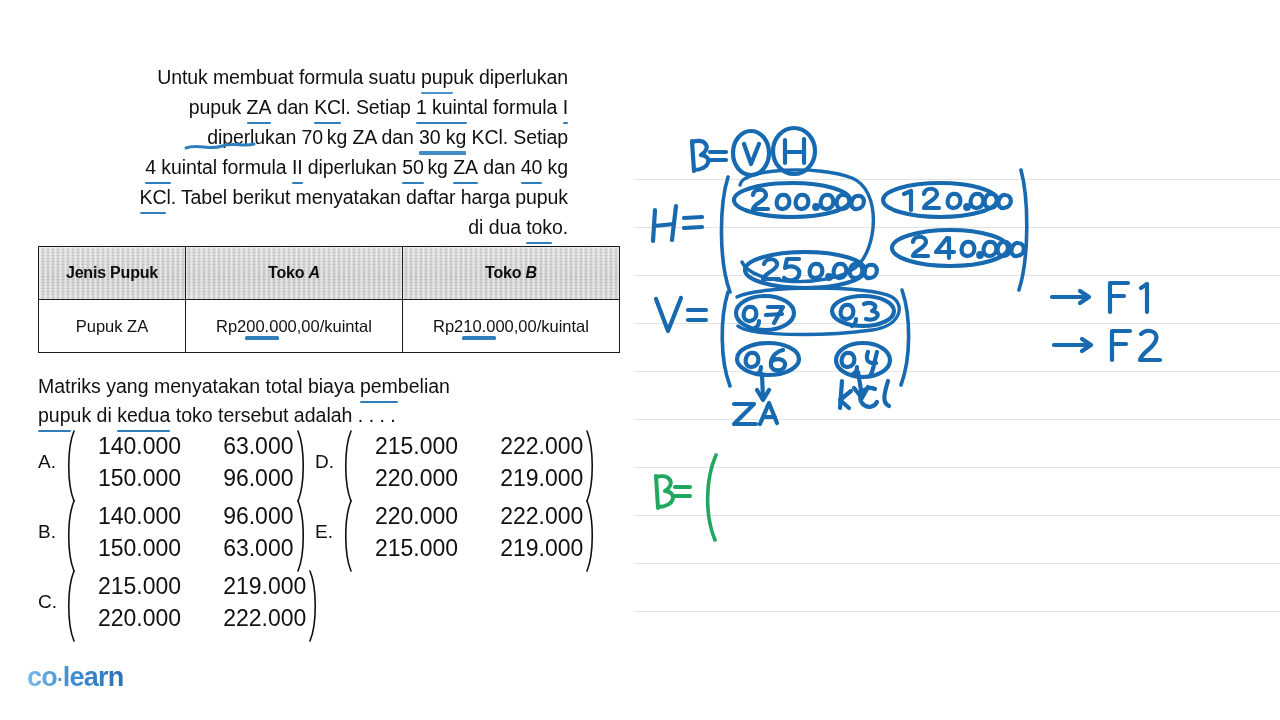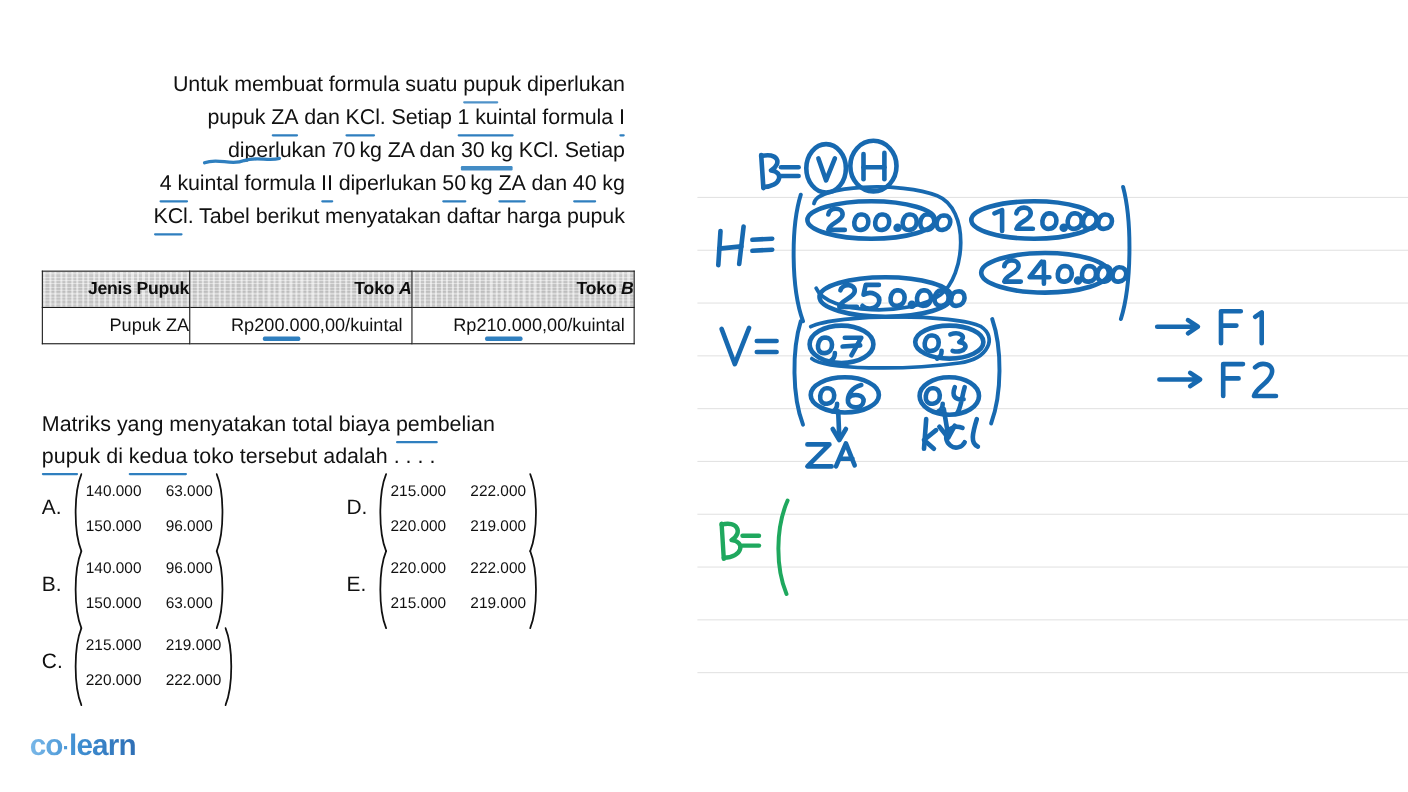--- a/index.html
+++ b/index.html
@@ -60,22 +60,22 @@
   
   #price-table {
     position: absolute;
     left: 38px;
     top: 246px;
     border-collapse: collapse;
     font-size: 16.5px;
   }
   #price-table th, #price-table td {
     border: 1.6px solid #1a1a1a;
-    padding: 0;
-    text-align: right;
+    padding: 10px;
+    text-align: center;
     white-space: nowrap;
   }
   #price-table thead th {
     background:
       repeating-linear-gradient(90deg, rgba(255,255,255,.55) 0 2px, rgba(0,0,0,0) 2px 5px),
       repeating-linear-gradient(0deg, rgba(255,255,255,.35) 0 1px, rgba(0,0,0,.05) 1px 3px),
       linear-gradient(180deg, #d6d6d6 0%, #c8c8c8 55%, #d2d2d2 100%);
     font-weight: bold;
     color: #0d0d0d;
     height: 32px;
@@ -138,24 +138,25 @@
   }
   .par svg { position: absolute; left: 0; top: 0; }
   .mgrid {
     display: grid;
     grid-template-columns: auto auto;
     column-gap: 22px;
     row-gap: 2px;
     padding: 1px 3px;
   }
   .mgrid span {
-    font-size: 14px;
+    font-size: 23px;
     line-height: 30px;
     white-space: nowrap;
     text-align: right;
+    margin-left: 20px;
   }
 
   
   #logo {
     position: absolute;
     left: 27px; top: 662px;
     font-size: 27px;
     font-weight: bold;
     letter-spacing: -0.8px;
     background: linear-gradient(90deg, #7ab8e8 0%, #3f8fd2 45%, #2f6fb5 100%);
@@ -210,20 +211,21 @@
   <div id="question-text">
     <span class="ln">Untuk membuat formula suatu <span class="u thin">pup</span>uk diperlukan</span>
     <span class="ln">pupuk <span class="u">ZA</span> dan <span class="u">KC</span>l. Setiap <span class="u">1 kuin</span>tal formula <span class="u">I</span></span>
     <span class="ln">diperlukan 70 kg ZA dan <span class="u sq">30 kg</span> KCl. Setiap
       <svg class="squig" viewBox="0 0 72 9">
           <path d="M2 6 C14 1, 26 9, 38 4 C50 0, 60 5, 70 2" stroke="#2f7fbf" stroke-width="3" fill="none" stroke-linecap="round"></path>
         </svg>
     </span>
     <span class="ln"><span class="u">4 k</span>uintal formula <span class="u">II</span> diperlukan <span class="u">50</span> kg <span class="u">ZA</span> dan <span class="u">40</span> kg</span>
     <span class="ln"><span class="u">KC</span>l. Tabel berikut menyatakan daftar harga pupuk</span>
+    <span class="ln">di dua <span class="u">tok</span>o.</span>
   </div>
 
   <table id="price-table">
     <thead>
       <tr>
         <th class="col-jenis">Jenis Pupuk</th>
         <th class="col-toko">Toko&nbsp;<em>A</em></th>
         <th class="col-toko">Toko&nbsp;<em>B</em></th>
       </tr>
     </thead>

